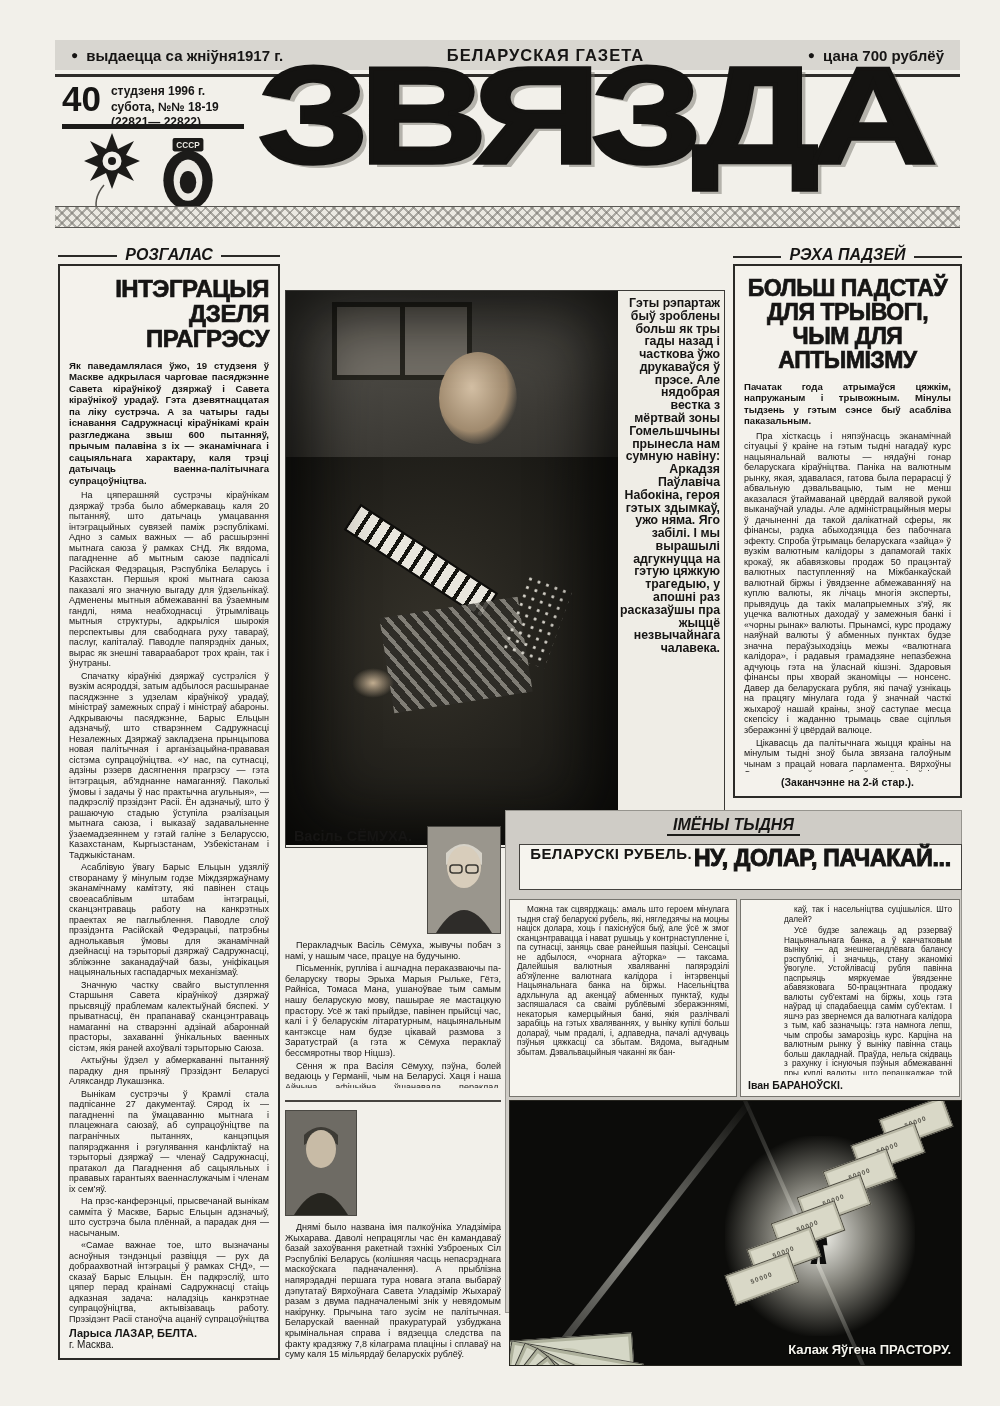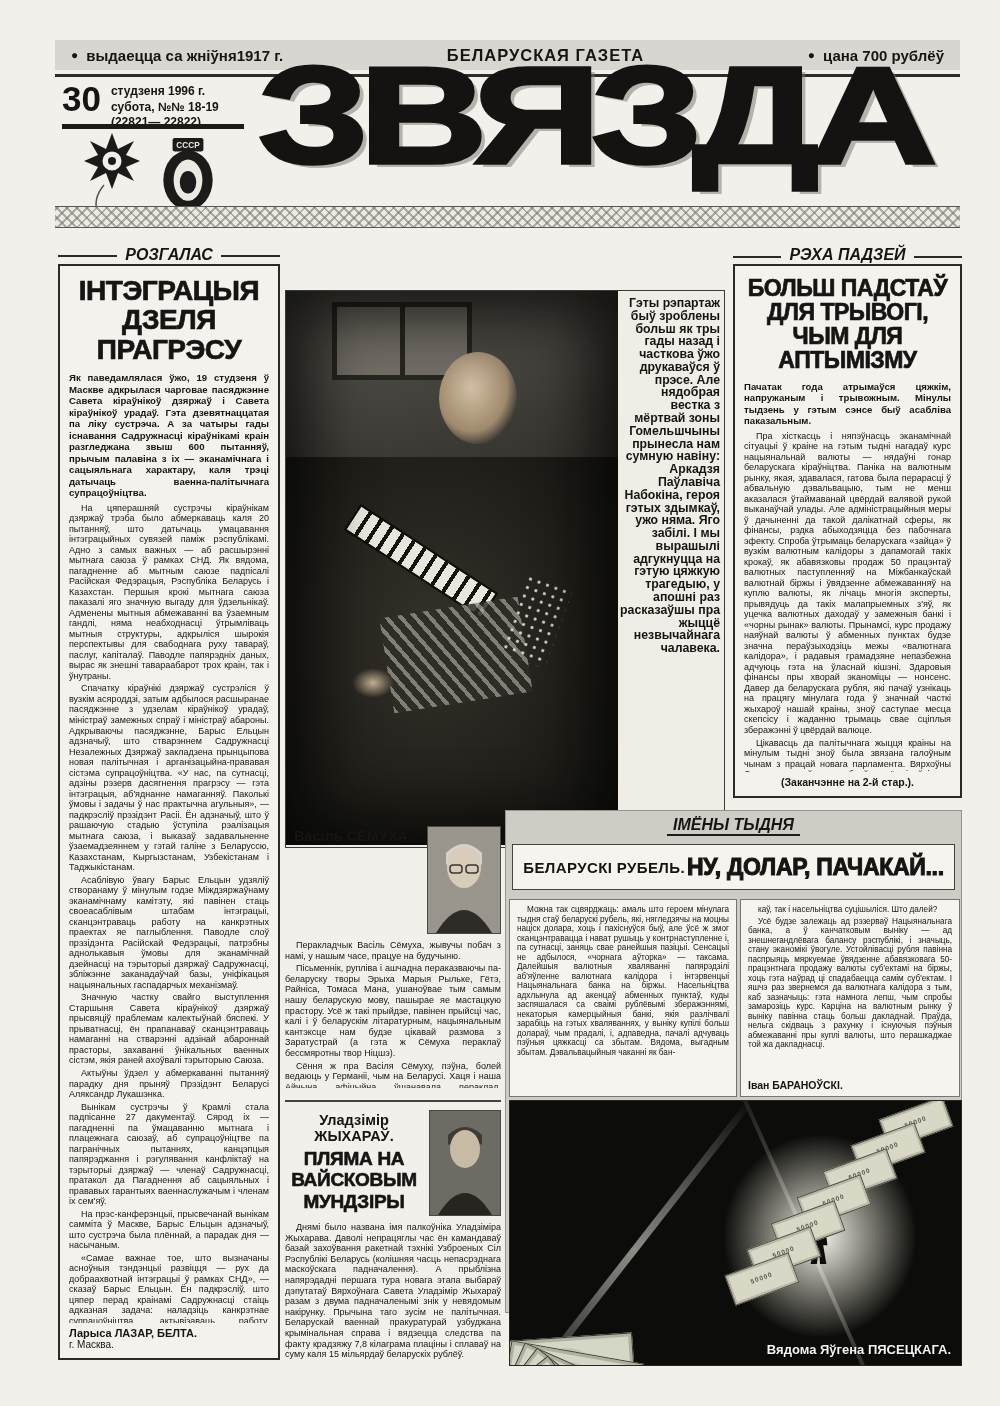--- a/index.html
+++ b/index.html
@@ -67,31 +67,31 @@
   .ph-vig{position:absolute;inset:0;box-shadow:inset 0 0 60px 25px rgba(5,5,4,.8);}
   .zone-side{position:absolute;right:4px;top:6px;width:100px;text-align:right;font-weight:bold;
              font-size:12.3px;line-height:1.04;}
   .zone-cont{position:absolute;right:4px;bottom:6px;width:100px;text-align:right;
              font-style:italic;font-size:9.5px;font-weight:bold;}
   
   .panel{left:505px;top:810px;width:457px;height:503px;background:#cfccc6;border:1px solid #96948e;box-sizing:border-box;}
   .banner{position:absolute;left:0;top:5px;width:100%;text-align:center;font-style:italic;
           font-weight:bold;font-size:16px;}
   .banner span{border-bottom:2px solid #1d1c1a;padding:0 6px 1px;}
-  .headbox{position:absolute;left:6px;top:33px;width:443px;height:46px;background:#f6f4ee;
-           border:1px solid #44423e;display:flex;align-items:center;justify-content:center;gap:2px;box-sizing:border-box;}
+  .headbox{position:absolute;left:13px;top:33px;width:443px;height:46px;background:#f6f4ee;
+           border:1px solid #44423e;display:flex;justify-content:center;gap:2px;box-sizing:border-box;}
   .kicker{font-weight:bold;font-size:15px;letter-spacing:.4px;}
   .bighead{font-weight:bold;font-size:23px;letter-spacing:-.3px;-webkit-text-stroke:1px #161514;}
   .colbox{position:absolute;top:88px;height:198px;background:#f6f4ee;border:1px solid #76746e;
           box-sizing:border-box;padding:5px 7px;font-size:8.2px;line-height:1.16;
           text-align:justify;overflow:hidden;}
   .colbox p{margin:0 0 2px;text-indent:10px;}
   .col1{left:3px;width:228px;}
   .col2{left:234px;width:220px;display:flex;flex-direction:column;}
-  .col2 .flexbody{flex:1;overflow:hidden;}
+  .col2 .flexbody{flex:1;overflow:hidden;margin-left:36px;}
   .col2 .byline{font-size:10.5px;}
   
   .collage{position:absolute;left:3px;top:289px;width:451px;height:264px;background:#0c0c0a;
            border:1px solid #26251f;overflow:hidden;}
   .beam{position:absolute;background:linear-gradient(rgba(245,245,235,.0),rgba(245,245,235,.55),rgba(245,245,235,0));}
   .beam1{left:120px;top:-40px;width:7px;height:380px;transform:rotate(38deg);}
   .beam2{left:300px;top:-60px;width:4px;height:420px;transform:rotate(-24deg);opacity:.7;}
   .glow{position:absolute;left:215px;top:35px;width:190px;height:200px;
         background:radial-gradient(ellipse at center,rgba(255,255,248,.95) 0%,rgba(232,230,216,.5) 38%,rgba(20,20,18,0) 72%);}
   .sil{position:absolute;left:288px;top:108px;width:42px;height:64px;}
@@ -128,21 +128,21 @@
     </span>
     <span class="center-t">БЕЛАРУСКАЯ ГАЗЕТА</span>
     <span class="seg">
       <span class="bullet">●</span>
       <span>цана 700 рублёў</span>
     </span>
   </div>
   <div class="abs rule-a"></div>
 
   <div class="abs date-block">
-    <span class="day">30</span>
+    <span class="day">40</span>
     <span class="date-lines">
         <div>студзеня 1996 г.</div>
         <div>субота, №№ 18-19</div>
         <div>(22821— 22822)</div>
       </span>
   </div>
   <div class="abs date-rule"></div>
   <div class="abs medals">
     <svg width="64" height="86" viewBox="0 0 60 86">
       <path d="M30 2 L36 18 L52 10 L44 24 L58 30 L44 36 L52 50 L36 42 L30 58 L24 42 L8 50 L16 36 L2 30 L16 24 L8 10 L24 18 Z" fill="#1c1b19"></path>
@@ -159,21 +159,21 @@
       <ellipse cx="27" cy="44" rx="8" ry="11" fill="#1c1b19"></ellipse>
     </svg>
   </div>
   <div class="abs logo">ЗВЯЗДА</div>
   <div class="abs ornament"></div>
 
   <div class="abs rubric" style="left:58px;top:246px;width:222px;">
     <span style="border:none;">РОЗГАЛАС</span>
   </div>
   <div class="abs artbox" style="left:58px;top:264px;width:222px;height:1096px;">
-    <div class="art-head" style="font-size:28px;">ІНТЭГРАЦЫЯ ДЗЕЛЯ ПРАГРЭСУ</div>
+    <div class="art-head" style="font-size:24px;text-align:right;">ІНТЭГРАЦЫЯ ДЗЕЛЯ ПРАГРЭСУ</div>
     <div class="lead">Як паведамлялася ўжо, 19 студзеня ў Маскве адкрылася чарговае пасяджэнне Савета кіраўнікоў дзяржаў і Савета кіраўнікоў урадаў. Гэта дзевятнаццатая па ліку сустрэча. А за чатыры гады існавання Садружнасці кіраўнікамі краін разгледжана звыш 600 пытанняў, прычым палавіна з іх — эканамічнага і сацыяльнага характару, каля трэці датычаць ваенна-палітычнага супрацоўніцтва.</div>
     <div class="bodytxt flexbody">
         <p>На цяперашняй сустрэчы кіраўнікам дзяржаў трэба было абмеркаваць каля 20 пытанняў, што датычаць умацавання інтэграцыйных сувязей паміж рэспублікамі. Адно з самых важных — аб расшырэнні мытнага саюза ў рамках СНД. Як вядома, пагадненне аб мытным саюзе падпісалі Расійская Федэрацыя, Рэспубліка Беларусь і Казахстан. Першыя крокі мытнага саюза паказалі яго значную выгаду для ўдзельнікаў. Адменены мытныя абмежаванні ва ўзаемным гандлі, няма неабходнасці ўтрымліваць мытныя структуры, адкрыліся шырокія перспектывы для свабоднага руху тавараў, паслуг, капіталаў. Паводле папярэдніх даных, вырас як знешні тавараабарот трох краін, так і ўнутраны.</p>
         <p>Спачатку кіраўнікі дзяржаў сустрэліся ў вузкім асяроддзі, затым адбылося расшыранае пасяджэнне з удзелам кіраўнікоў урадаў, міністраў замежных спраў і міністраў абароны. Адкрываючы пасяджэнне, Барыс Ельцын адзначыў, што стварэннем Садружнасці Незалежных Дзяржаў закладзена прынцыпова новая палітычная і арганізацыйна-прававая сістэма супрацоўніцтва. «У нас, па сутнасці, адзіны рэзерв дасягнення прагрэсу — гэта інтэграцыя, аб'яднанне намаганняў. Паколькі ўмовы і задачы ў нас практычна агульныя», — падкрэсліў прэзідэнт Расіі. Ён адзначыў, што ў рашаючую стадыю ўступіла рэалізацыя мытнага саюза, і выказаў задавальненне ўзаемадзеяннем у гэтай галіне з Беларуссю, Казахстанам, Кыргызстанам, Узбекістанам і Таджыкістанам.</p>
         <p>Асаблівую ўвагу Барыс Ельцын удзяліў створанаму ў мінулым годзе Міждзяржаўнаму эканамічнаму камітэту, які павінен стаць своеасаблівым штабам інтэграцыі, сканцэнтраваць работу на канкрэтных праектах яе паглыблення. Паводле слоў прэзідэнта Расійскай Федэрацыі, патрэбны аднолькавыя ўмовы для эканамічнай дзейнасці на тэрыторыі дзяржаў Садружнасці, збліжэнне заканадаўчай базы, уніфікацыя нацыянальных гаспадарчых механізмаў.</p>
         <p>Значную частку свайго выступлення Старшыня Савета кіраўнікоў дзяржаў прысвяціў праблемам калектыўнай бяспекі. У прыватнасці, ён прапанаваў сканцэнтраваць намаганні на стварэнні адзінай абароннай прасторы, захаванні ўнікальных ваенных сістэм, якія раней ахоўвалі тэрыторыю Саюза.</p>
         <p>Актыўны ўдзел у абмеркаванні пытанняў парадку дня прыняў Прэзідэнт Беларусі Аляксандр Лукашэнка.</p>
         <p>Вынікам сустрэчы ў Крамлі стала падпісанне 27 дакументаў. Сярод іх — пагадненні па ўмацаванню мытнага і плацежнага саюзаў, аб супрацоўніцтве па пагранічных пытаннях, канцэпцыя папярэджання і рэгулявання канфліктаў на тэрыторыі дзяржаў — членаў Садружнасці, пратакол да Пагаднення аб сацыяльных і прававых гарантыях ваеннаслужачым і членам іх сем'яў.</p>
         <p>На прэс-канферэнцыі, прысвечанай вынікам самміта ў Маскве, Барыс Ельцын адзначыў, што сустрэча была плённай, а парадак дня — насычаным.</p>
         <p>«Самае важнае тое, што вызначаны асноўныя тэндэнцыі развіцця — рух да добраахвотнай інтэграцыі ў рамках СНД», — сказаў Барыс Ельцын. Ён падкрэсліў, што цяпер перад краінамі Садружнасці стаіць адказная задача: наладзіць канкрэтнае супрацоўніцтва, актывізаваць работу. Прэзідэнт Расіі станоўча ацаніў супрацоўніцтва Беларусі і Расійскай Федэрацыі, узровень развіцця двухбаковых кантактаў.</p>
@@ -231,24 +231,20 @@
         <p>Перакладчык Васіль Сёмуха, жывучы побач з намі, у нашым часе, працуе на будучыню.</p>
         <p>Пісьменнік, рупліва і ашчадна пераказваючы па-беларуску творы Эрыха Марыя Рыльке, Гётэ, Райніса, Томаса Мана, ушаноўвае тым самым нашу беларускую мову, пашырае яе мастацкую прастору. Усё ж такі прыйдзе, павінен прыйсці час, калі і ў беларускім літаратурным, нацыянальным кантэксце нам будзе цікавай размова з Заратустрай (а гэта ж Сёмуха пераклаў бессмяротны твор Ніцшэ).</p>
         <p>Сёння ж пра Васіля Сёмуху, пэўна, болей ведаюць у Германіі, чым на Беларусі. Хаця і наша Айчына афіцыйна ўшанавала пераклад, адзначыўшы Дзяржаўнай прэміяй Рэспублікі Беларусь яго пераўвасабленне «Доктара Фаустуса» Томаса Мана.</p>
       </div>
   </div>
 
   <div class="abs div-h"></div>
 
   <div class="abs ablock" style="top:1110px;height:292px;overflow:hidden;">
     <div class="ahead">
-      <div class="ahead-left">
-        <div class="author" style="width:120px;margin:2px auto 4px;">Уладзімір ЖЫХАРАЎ.</div>
-        <div class="ahl">ПЛЯМА НА ВАЙСКОВЫМ МУНДЗІРЫ</div>
-      </div>
       <svg class="portrait" width="70" height="104" viewBox="0 0 70 104">
         <rect width="70" height="104" fill="#6e6b64"></rect>
         <path d="M18 24 Q35 8 52 24 L52 34 Q35 22 18 34 Z" fill="#3d3b35"></path>
         <ellipse cx="35" cy="38" rx="15" ry="19" fill="#c8bba6"></ellipse>
         <path d="M8 104 Q35 60 62 104 Z" fill="#26251f"></path>
       </svg>
     </div>
     <div class="abody">
         <p>Днямі было названа імя палкоўніка Уладзіміра Жыхарава. Даволі непрацяглы час ён камандаваў базай захоўвання ракетнай тэхнікі Узброеных Сіл Рэспублікі Беларусь (колішняя часць непасрэднага маскоўскага падначалення). А прыблізна напярэдадні першага тура новага этапа выбараў дэпутатаў Вярхоўнага Савета Уладзімір Жыхараў разам з двума падначаленымі знік у невядомым накірунку. Прычына таго зусім не палітычная. Беларускай ваеннай пракуратурай узбуджана крымінальная справа і вядзецца следства па факту крадзяжу 7,8 кілаграма плаціны і сплаваў на суму каля 15 мільярдаў беларускіх рублёў.</p>
       </div>
@@ -306,17 +302,17 @@
           <span>50000</span>
         </div>
       <div class="bill" style="transform:rotate(-4deg);">
           <span class="serial">H50091326</span>
         </div>
       <div class="bill" style="transform:rotate(10deg);"></div>
       <div class="bill" style="transform:rotate(24deg);"></div>
       <div class="bill" style="transform:rotate(38deg);"></div>
       <div class="bill" style="transform:rotate(52deg);"></div>
       <div class="bill" style="transform:rotate(66deg);"></div>
-      <div class="caption">Вядома Яўгена ПЯСЕЦКАГА.</div>
+      <div class="caption">Калаж Яўгена ПРАСТОРУ.</div>
     </div>
   </div>
 
 </div>
 
 </body></html>

